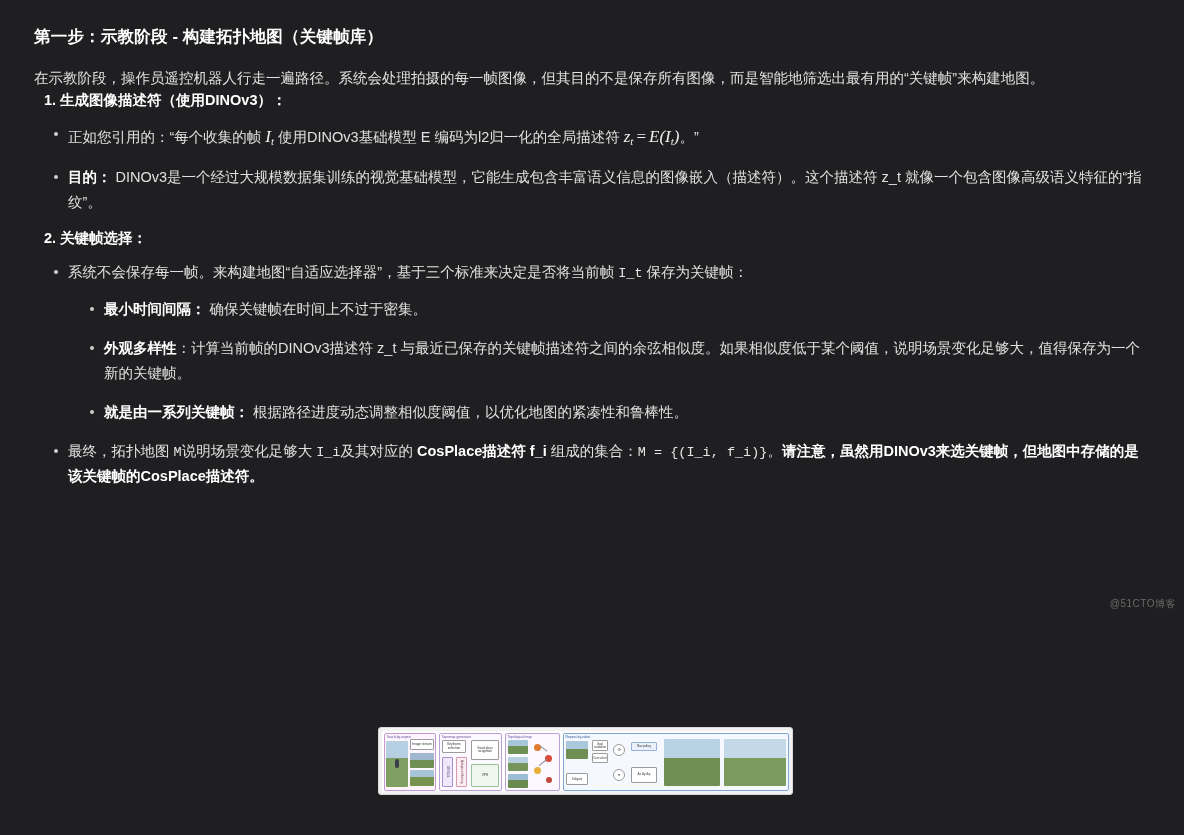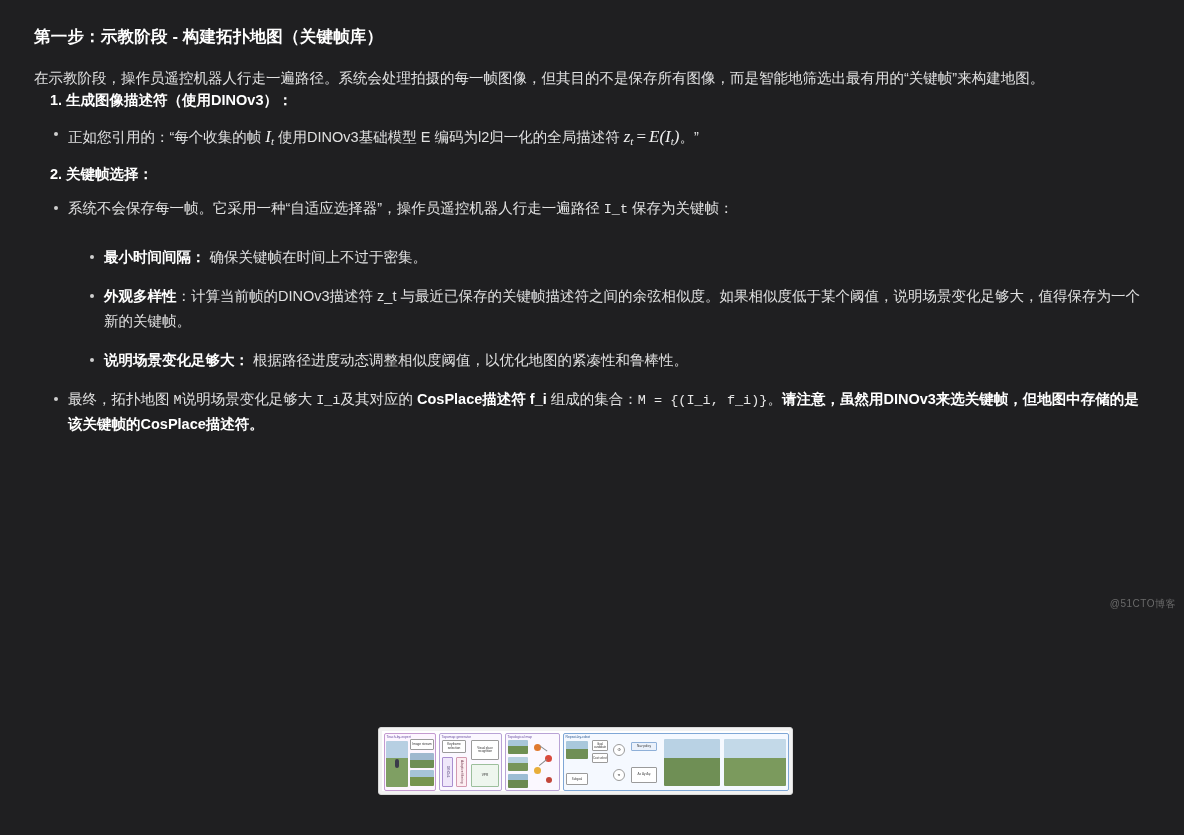--- a/index.html
+++ b/index.html
@@ -31,21 +31,21 @@
   p.para {
     font-size: 14.5px;
     line-height: 1.72;
     margin: 0 0 0 0;
     color: #e0e0e0;
   }
   h2.sub-title {
     font-size: 14.5px;
     font-weight: bold;
     color: #ffffff;
-    margin: 0 0 12px 16px;
+    margin: 0 0 12px 10px;
   }
   ul.bullets {
     list-style: none;
     margin: 0 0 14px 0;
     padding: 0 0 0 20px;
   }
   ul.bullets > li {
     position: relative;
     font-size: 14.5px;
     line-height: 1.72;
@@ -58,21 +58,21 @@
     position: absolute;
     left: 0;
     top: 10px;
     width: 4px;
     height: 4px;
     border-radius: 50%;
     background: #cfcfcf;
   }
   ul.bullets.inner {
     padding-left: 22px;
-    margin-top: 24px;
+    margin-top: 12px;
   }
   b, .b {
     font-weight: bold;
     color: #ffffff;
   }
   .mono {
     font-family: "Liberation Mono", monospace;
     font-size: 13.5px;
     color: #e6e6e6;
   }
@@ -169,37 +169,40 @@
   <h1 class="section-title">第一步：示教阶段 - 构建拓扑地图（关键帧库）</h1>
 
   <p class="para">在示教阶段，操作员遥控机器人行走一遍路径。系统会处理拍摄的每一帧图像，但其目的不是保存所有图像，而是智能地筛选出最有用的“关键帧”来构建地图。</p>
 
   <div>
     <h2 class="sub-title">1. 生成图像描述符（使用DINOv3）：</h2>
     <ul class="bullets">
       <li>
         <span>正如您引用的：“每个收集的帧 </span><span class="matheq"><i>I</i><span class="mathsub">t</span></span><span> 使用DINOv3基础模型 E 编码为l2归一化的全局描述符 </span><span class="matheq"><i>z</i><span class="mathsub">t</span><span class="op">=</span><i>E</i>(<i>I</i><span class="mathsub">t</span>)</span><span>。”</span>
       </li>
+      <li>
+        <span class="b">目的：</span><span> DINOv3是一个经过大规模数据集训练的视觉基础模型，它能生成包含丰富语义信息的图像嵌入（描述符）。这个描述符 z_t 就像一个包含图像高级语义特征的“指纹”。</span>
+      </li>
     </ul>
   </div>
 
   <div>
     <h2 class="sub-title">2. 关键帧选择：</h2>
     <ul class="bullets">
       <li>
-        <span>系统不会保存每一帧。它采用一种“自适应选择器”，操作员遥控机器人行走一遍路径 </span><span class="mono">I_t</span><span> 保存为关键帧：</span>
+        <span>系统不会保存每一帧。来构建地图“自适应选择器”，基于三个标准来决定是否将当前帧 </span><span class="mono">I_t</span><span> 保存为关键帧：</span>
         <ul class="bullets inner">
           <li>
             <span class="b">最小时间间隔：</span><span> 确保关键帧在时间上不过于密集。</span>
           </li>
           <li>
             <span class="b">外观多样性</span><span>：计算当前帧的DINOv3描述符 z_t 与最近已保存的关键帧描述符之间的余弦相似度。如果相似度低于某个阈值，说明场景变化足够大，值得保存为一个新的关键帧。</span>
           </li>
           <li>
-            <span class="b">说明场景变化足够大：</span><span> 根据路径进度动态调整相似度阈值，以优化地图的紧凑性和鲁棒性。</span>
+            <span class="b">就是由一系列关键帧：</span><span> 根据路径进度动态调整相似度阈值，以优化地图的紧凑性和鲁棒性。</span>
           </li>
         </ul>
       </li>
       <li>
         <span>最终，拓扑地图 </span><span class="mono">M</span><span>说明场景变化足够大 </span><span class="mono">I_i</span><span>及其对应的 </span><span class="b">CosPlace描述符 f_i</span><span> 组成的集合：</span><span class="mono">M = {(I_i, f_i)}</span><span>。</span><span class="b">请注意，虽然用DINOv3来选关键帧，但地图中存储的是该关键帧的CosPlace描述符。</span>
       </li>
     </ul>
   </div>
 
   <div class="figure-wrap">

